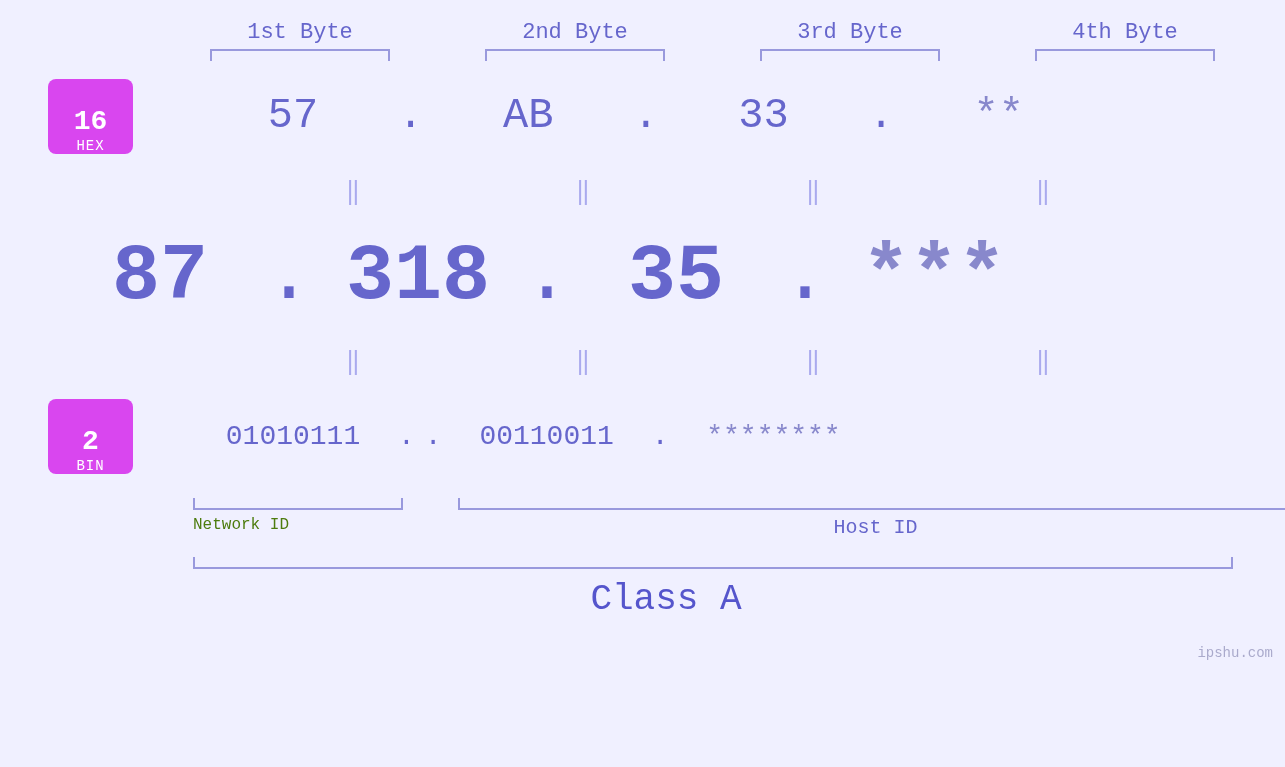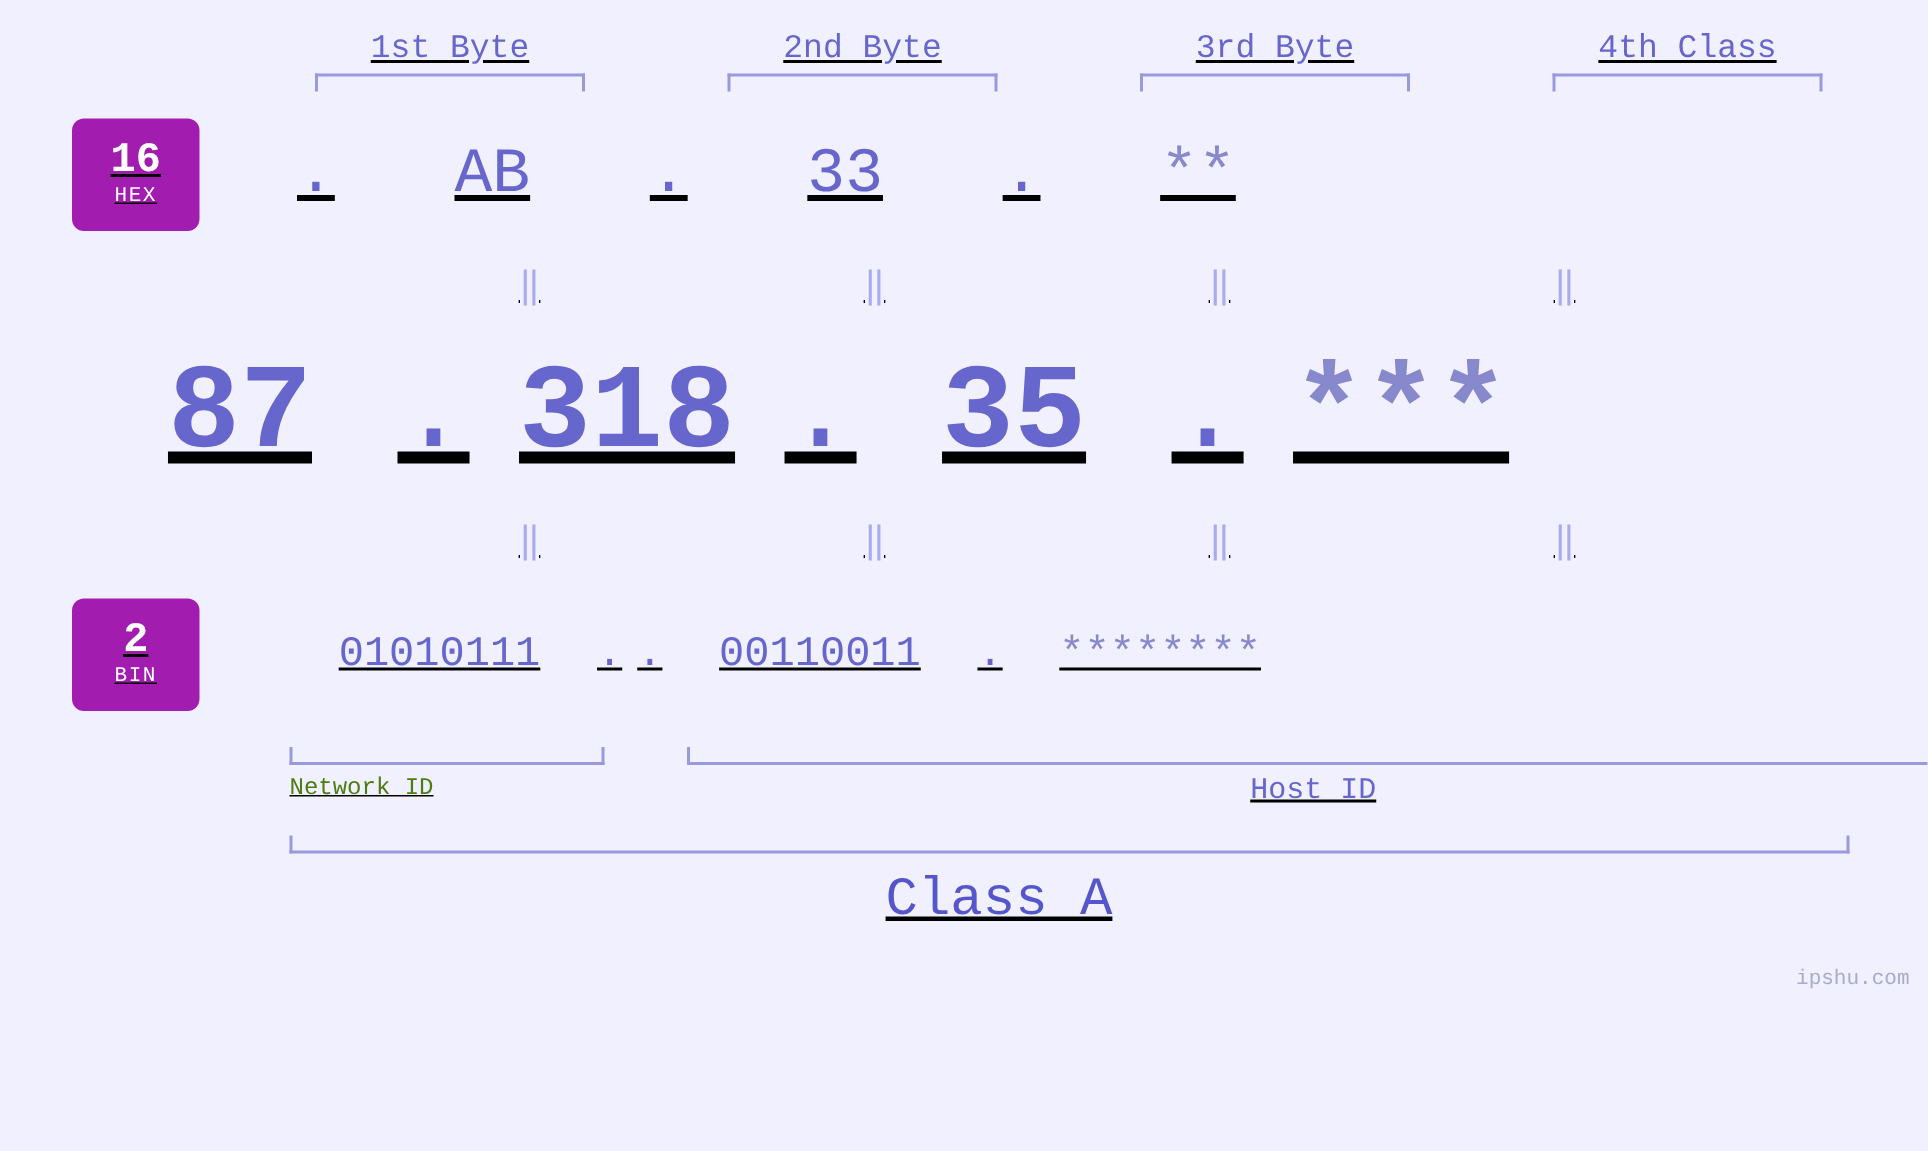--- a/index.html
+++ b/index.html
@@ -13,21 +13,20 @@
       position: relative;
     }
 
     .container {
       width: 1285px;
       height: 676px;
       position: relative;
       display: flex;
       flex-direction: column;
       align-items: center;
-      text-decoration: underline;
     }
 
     
     .byte-headers {
       display: flex;
       width: 1100px;
       margin-left: 140px;
       margin-top: 20px;
       justify-content: space-around;
     }
@@ -66,26 +65,26 @@
     }
 
     .row-mid {
       height: 130px;
     }
 
     
     .badge {
       width: 85px;
       height: 75px;
-      background: #a21caf;
+      background: #d946ef;
       border-radius: 8px;
       display: flex;
       flex-direction: column;
       align-items: center;
-      justify-content: center;
+      justify-content: flex-end;
       margin-left: 48px;
       flex-shrink: 0;
     }
 
     .badge-num {
       color: white;
       font-size: 28px;
       font-weight: bold;
       line-height: 1.1;
     }
@@ -216,36 +215,37 @@
   </style>
 </head>
 <body>
 
 <div class="container">
 
   <div class="byte-headers">
     <div class="byte-header">1st Byte</div>
     <div class="byte-header">2nd Byte</div>
     <div class="byte-header">3rd Byte</div>
-    <div class="byte-header">4th Class</div>
+    <div class="byte-header">4th Byte</div>
   </div>
 
   <div class="bracket-row">
     <div class="bracket"></div>
     <div class="bracket"></div>
     <div class="bracket"></div>
     <div class="bracket"></div>
   </div>
 
   <div class="row">
     <div class="badge">
       <span class="badge-num">16</span>
       <span class="badge-label">HEX</span>
     </div>
     <div class="values">
+      <div class="byte-val hex-val">57</div>
       <span class="dot">.</span>
       <div class="byte-val hex-val">AB</div>
       <span class="dot">.</span>
       <div class="byte-val hex-val">33</div>
       <span class="dot">.</span>
       <div class="byte-val hex-val masked">**</div>
     </div>
   </div>
 
   <div class="equals-row">

